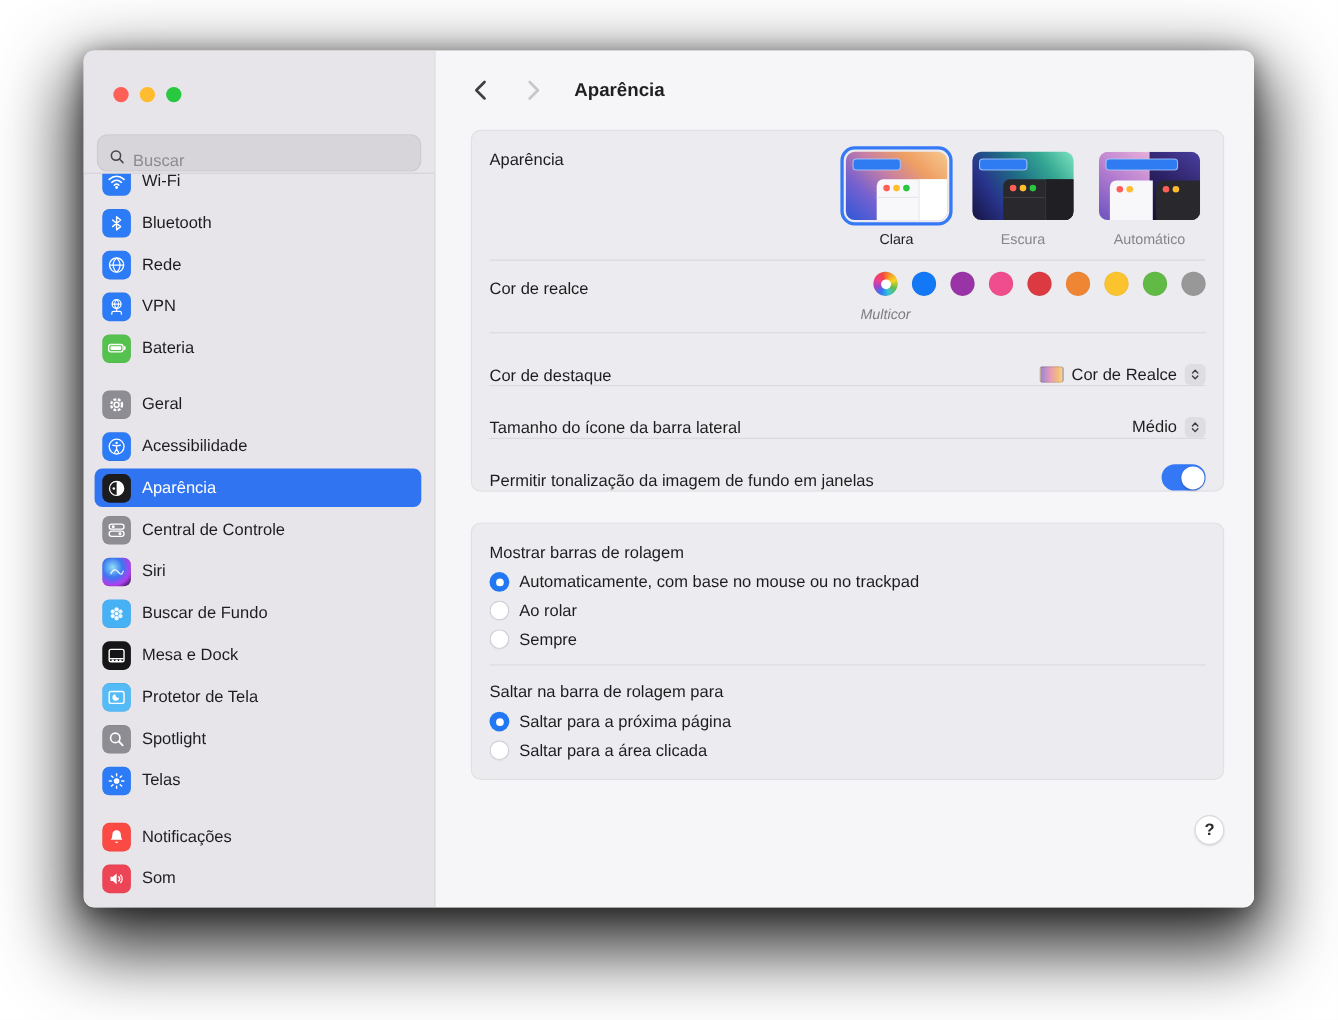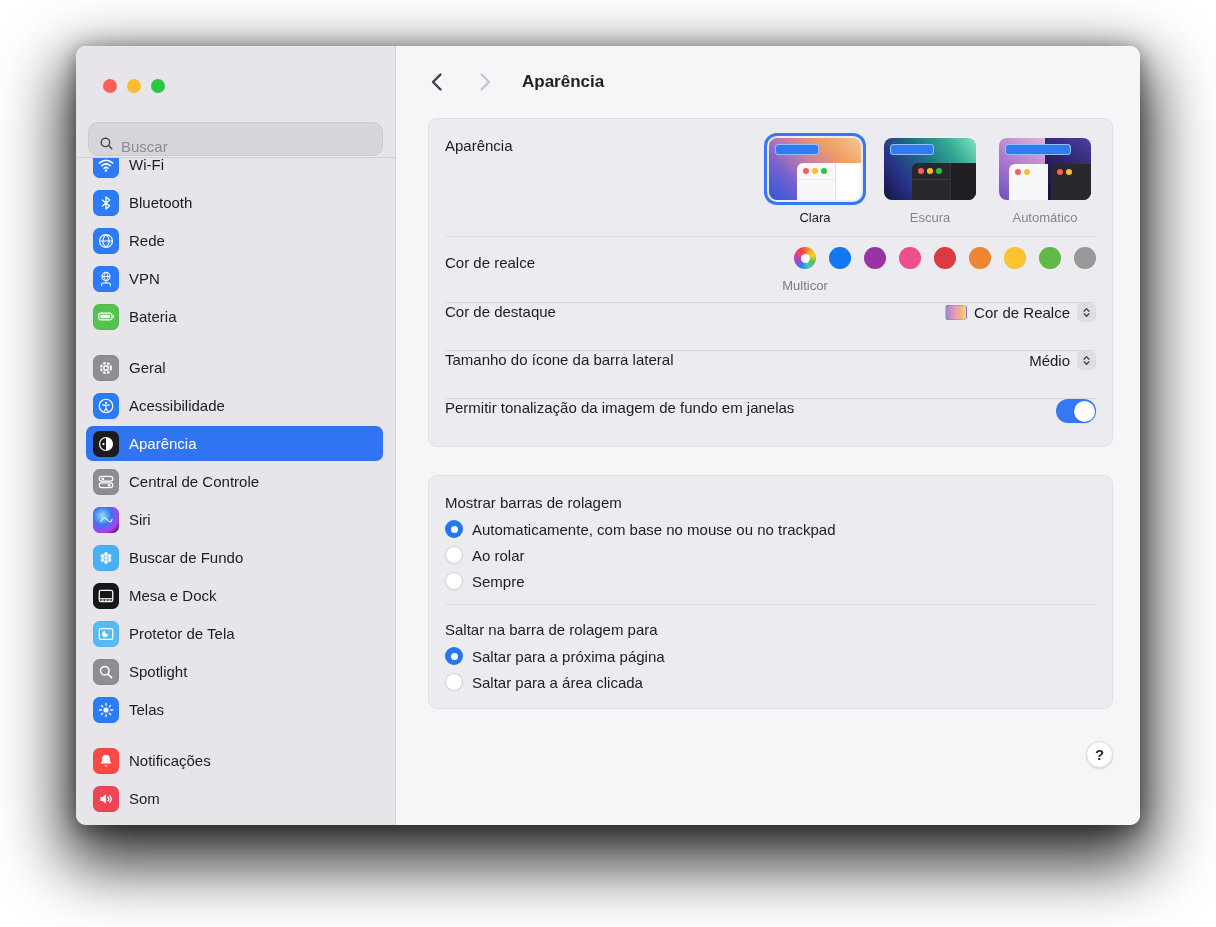--- a/index.html
+++ b/index.html
@@ -48,21 +48,21 @@
     display:flex; align-items:center; justify-content:center; }
   .nav-btn + .nav-btn { margin-left:26px; }
   .page-title { font-size:17px; font-weight:700; color:#1f1e21; margin-left:26px; }
 
   .cards { position:absolute; left:32px; right:27px; top:72px; }
   .card { background:#ecebef; border:1px solid rgba(0,0,0,.05); border-radius:9px; }
   .card + .card { margin-top:28px; }
 
   .sep { height:1px; background:#dad9de; margin:0 16px; }
 
-  .row { display:flex; justify-content:space-between; align-items:flex-start; padding:0 16px; }
+  .row { display:flex; justify-content:space-between; align-items:flex-end; padding:0 16px; }
   .row-label { font-size:15px; color:#1d1d1f; }
 
   
   .row.themes { align-items:flex-start; padding-top:14px; padding-bottom:11px; }
   .theme-group { display:flex; gap:13px; }
   .theme-option { display:flex; flex-direction:column; align-items:center; cursor:default; }
   .thumb-wrap { border:3px solid transparent; padding:2px; border-radius:13px; }
   .thumb-wrap.selected { border-color:#3579f6; }
   .thumb { width:92px; height:62px; border-radius:8px; position:relative; overflow:hidden; }
   .thumb.light { background:linear-gradient(222deg,#f5c289 4%,#ef9f63 26%,#c77fa4 48%,#7661cf 72%,#3a59d6 95%); }
@@ -95,21 +95,21 @@
   .row.accent { padding-top:10px; padding-bottom:9px; align-items:flex-start; }
   .accent-label { margin-top:7px; }
   .accent-right { display:flex; flex-direction:column; }
   .accent-dots { display:flex; gap:13px; align-items:center; }
   .acc-dot { width:22px; height:22px; border-radius:50%; position:relative; cursor:default;
     box-shadow:inset 0 0 1px rgba(0,0,0,.15); }
   .acc-dot.multicolor { background:conic-gradient(from -20deg,#f64242,#f59a23,#f5d523,#62bd4a,#38c6d0,#2d7cf7,#a145c9,#ef3f8d,#f64242); }
   .acc-dot.multicolor::after { content:""; position:absolute; left:50%; top:50%; width:9px; height:9px;
     margin:-4.5px 0 0 -4.5px; background:#fff; border-radius:50%; }
   .accent-caption { margin-top:9px; font-size:13px; color:#7d7c83; width:46px;
-    margin-left:-12px; text-align:center; }
+    margin-left:-12px; text-align:center;font-style:italic; }
 
   
   .row.ctrl { height:47px; }
   .dropdown { display:flex; align-items:center; gap:7px; cursor:default; }
   .dd-value { font-size:15px; color:#1d1d1f; }
   .swatch { width:22px; height:15px; border-radius:3px; border:1px solid rgba(0,0,0,.12);
     background:linear-gradient(90deg,#9487d8 0%,#e99cb6 45%,#f2bd7a 80%,#f6d98e 100%); }
   .stepper { width:19px; height:19px; border-radius:5px; background:#dedde2;
     display:flex; align-items:center; justify-content:center; }
 

